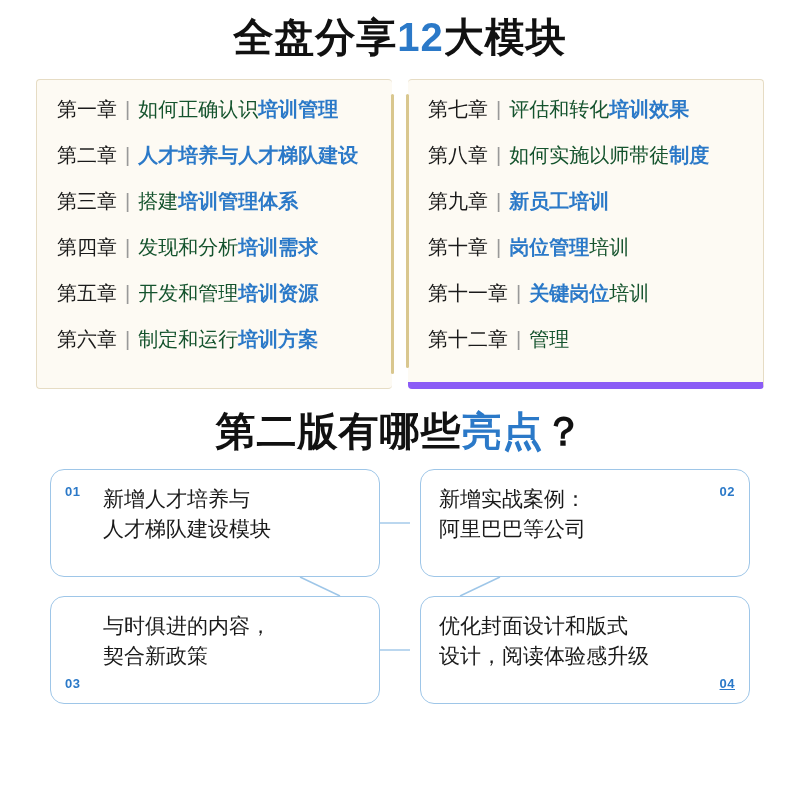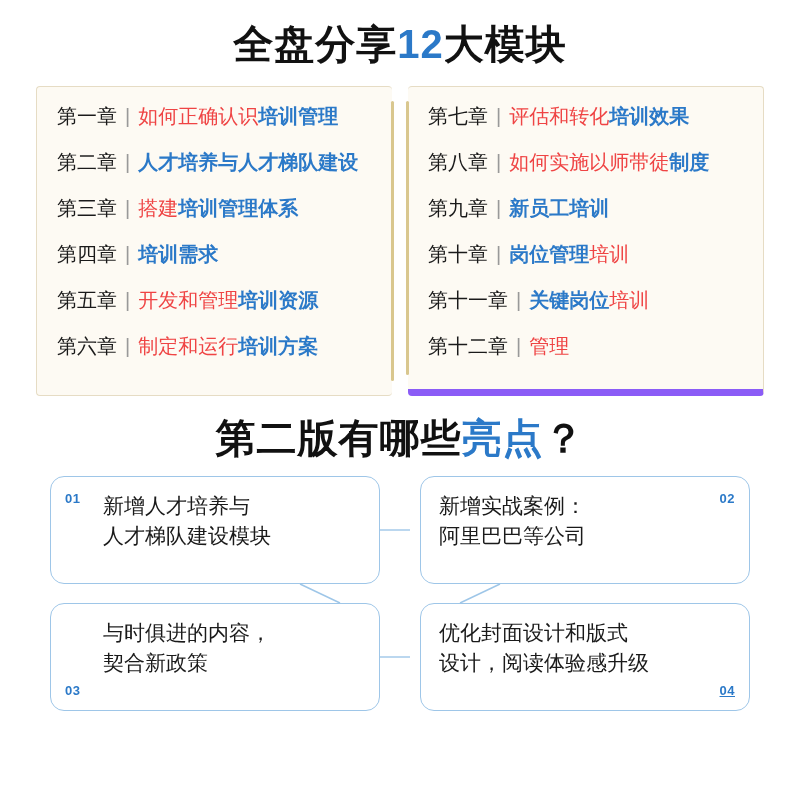--- a/index.html
+++ b/index.html
@@ -27,21 +27,21 @@
     font-size: 40px;
     font-weight: bold;
     letter-spacing: 1px;
     line-height: 1.1;
     color: #111111;
   }
   .heading .accent {
     color: #2b79c8;
   }
   #title-modules {
-    margin-top: 22px;
+    margin-top: 15px;
   }
   #title-highlights {
     margin-top: 20px;
   }
 
   
   .modules-wrap {
     display: flex;
     justify-content: center;
     gap: 16px;
@@ -93,21 +93,21 @@
   .chapter-row:last-child { margin-bottom: 12px; }
   .ch-num {
     color: #1a1a1a;
     font-weight: normal;
   }
   .ch-sep {
     color: #999999;
     margin: 0 8px;
   }
   .ch-plain {
-    color: #ef4444;
+    color: #14532d;
   }
   .ch-hl {
     color: #2b79c8;
     font-weight: bold;
   }
 
   
   .cards {
     position: relative;
     margin: 16px auto 0 auto;
@@ -193,20 +193,21 @@
         <span class="ch-num">第三章</span>
         <span class="ch-sep">|</span>
         <span class="ch-plain">搭建</span>
         <span class="ch-hl">培训管理体系</span>
         <span class="ch-plain"></span>
       </div>
 
       <div class="chapter-row">
         <span class="ch-num">第四章</span>
         <span class="ch-sep">|</span>
+        <span class="ch-plain">发现和分析</span>
         <span class="ch-hl">培训需求</span>
         <span class="ch-plain"></span>
       </div>
 
       <div class="chapter-row">
         <span class="ch-num">第五章</span>
         <span class="ch-sep">|</span>
         <span class="ch-plain">开发和管理</span>
         <span class="ch-hl">培训资源</span>
         <span class="ch-plain"></span>

